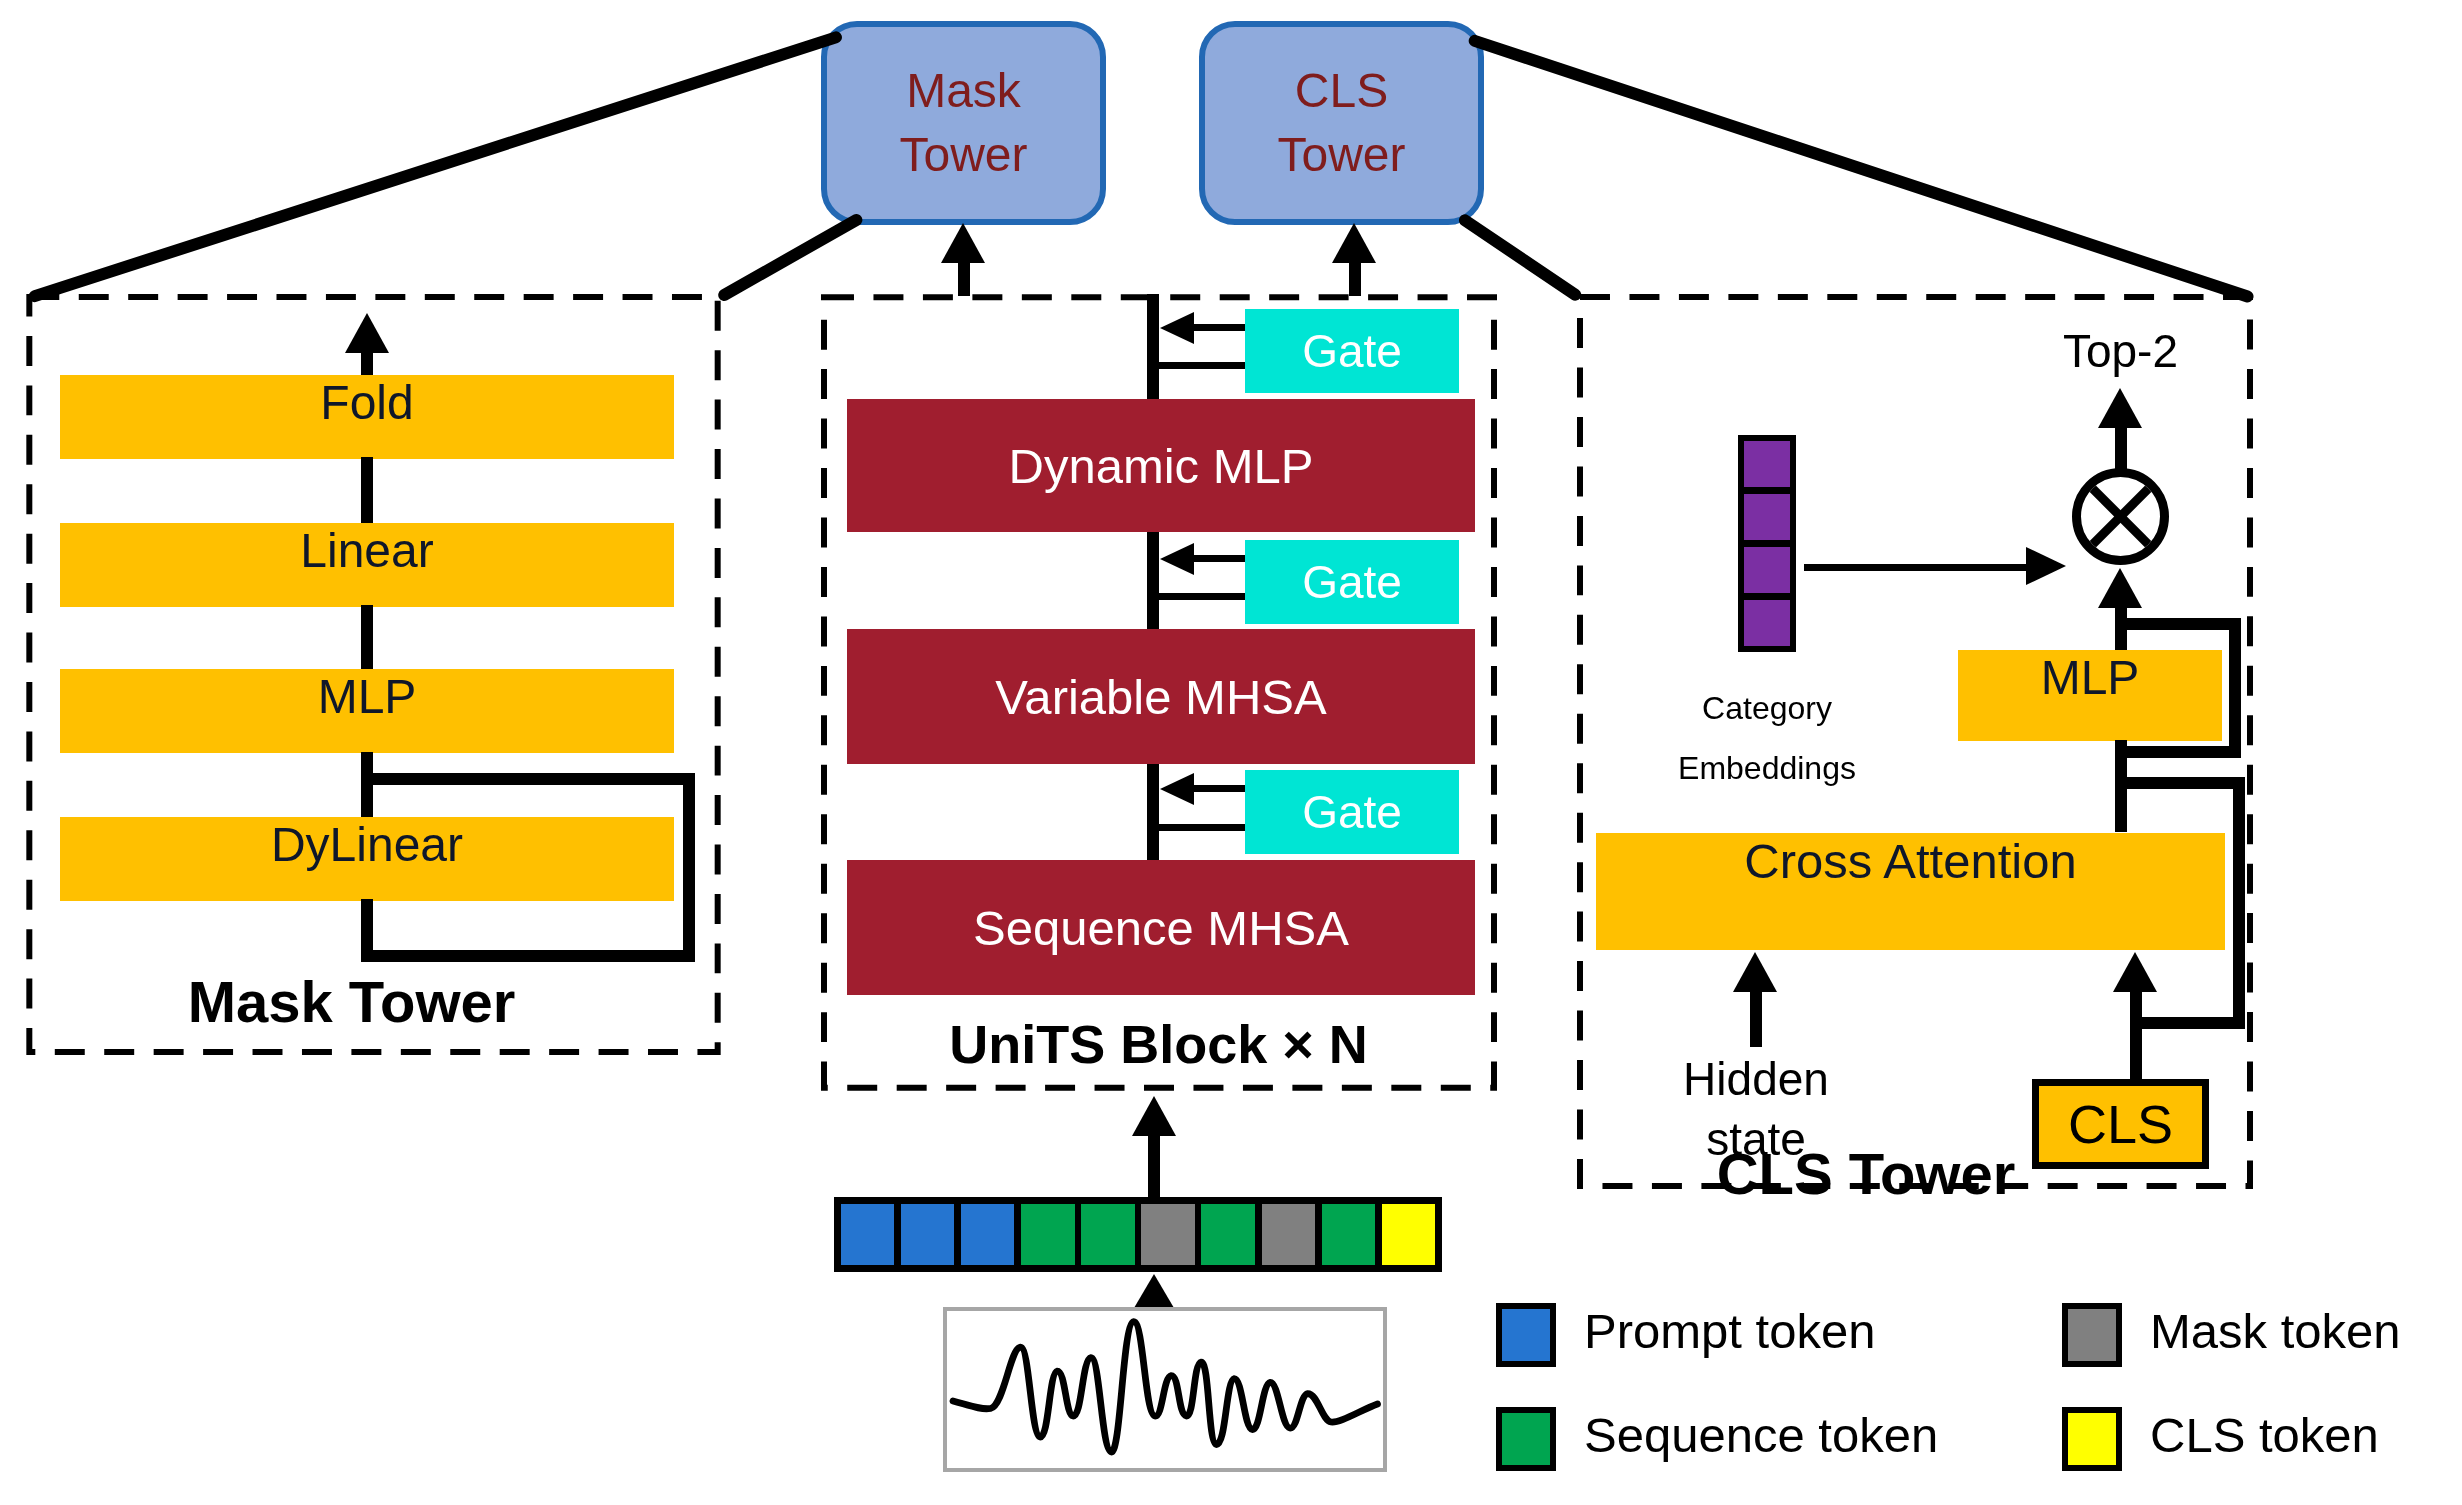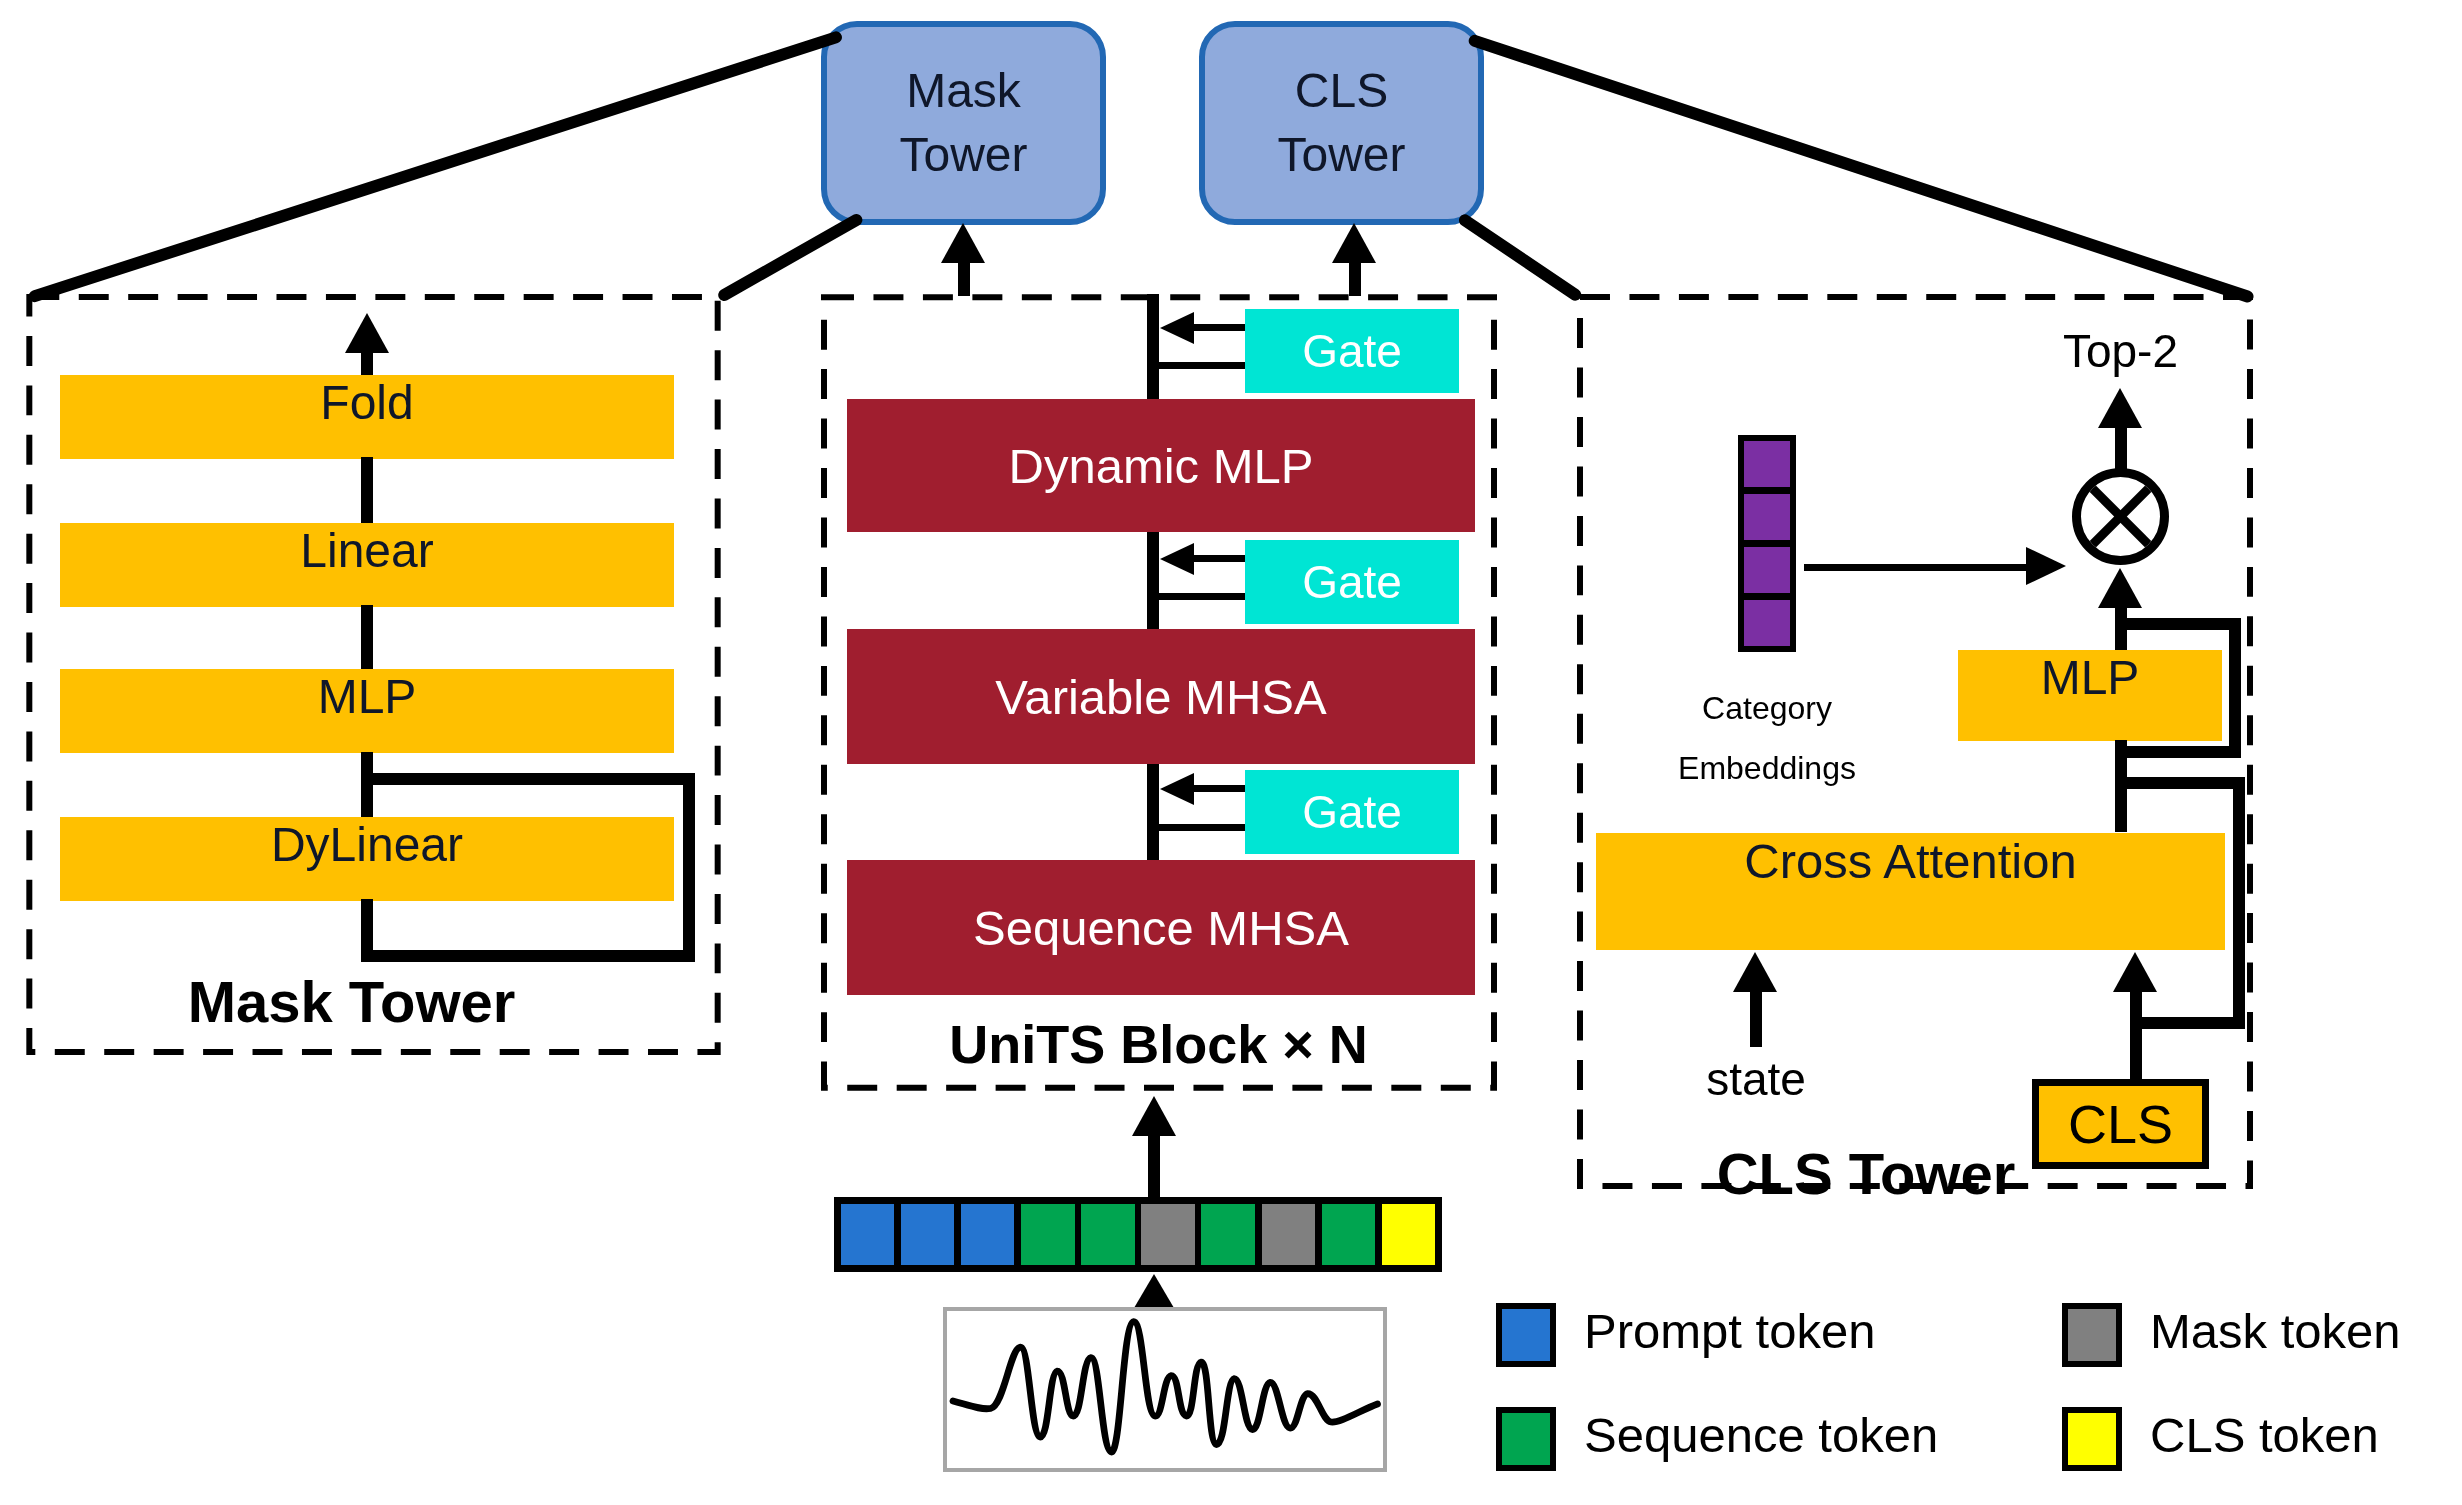--- a/index.html
+++ b/index.html
@@ -12,21 +12,21 @@
          border-right:22.5px solid transparent;border-bottom:40px solid #000;}
   .ah-up-sm{position:absolute;width:0;height:0;border-left:20px solid transparent;
          border-right:20px solid transparent;border-bottom:34px solid #000;}
   .ah-left{position:absolute;width:0;height:0;border-top:16.5px solid transparent;
          border-bottom:16.5px solid transparent;border-right:34px solid #000;}
   .ah-right{position:absolute;width:0;height:0;border-top:19.5px solid transparent;
          border-bottom:19.5px solid transparent;border-left:40px solid #000;}
   .diag{position:absolute;height:12px;background:#000;transform-origin:0 50%;border-radius:6px;}
   .tower-box{position:absolute;width:285px;height:204px;border:6.7px solid #2268B4;border-radius:36px;
              background:#8FAADC;display:flex;flex-direction:column;align-items:center;justify-content:center;
-             color:#0f172a;font-size:48px;line-height:64px;text-align:center;box-sizing:border-box;}
+             color:#7f1d1d;font-size:48px;line-height:64px;text-align:center;box-sizing:border-box;}
   .bar{position:absolute;display:flex;align-items:flex-start;justify-content:center;
        color:#0f172a;font-size:48px;}
   .redbar{position:absolute;display:flex;align-items:center;justify-content:center;
        color:#fff;font-size:49px;}
   .gate{position:absolute;width:214px;height:84px;display:flex;align-items:center;justify-content:center;
        color:#fff;font-size:46px;}
   .title{position:absolute;font-weight:bold;color:#000;text-align:center;}
   .plain-label{position:absolute;color:#000;text-align:center;}
   .dashed-svg{position:absolute;overflow:visible;}
   #token-strip{position:absolute;left:834px;top:1197px;width:608px;height:75px;background:#000;
@@ -219,20 +219,21 @@
   <div class="vl" style="left:2233px;top:777px;height:252px;"></div>
   <div class="hl" style="left:2136px;top:1017px;width:109px;"></div>
 
   <div class="bar" style="left: 1596px; top: 833px; width: 629px; height: 117px; font-size: 49px; background: rgb(255, 192, 0);">
     <span>Cross Attention</span>
   </div>
 
   <div class="ah-up" style="left:1733px;top:952px;"></div>
   <div class="vl" style="left:1750px;top:989px;height:58px;"></div>
   <div class="plain-label" style="left:1621px;top:1049px;width:270px;font-size:46px;line-height:60px;">
+    <span style="display:block;">Hidden</span>
     <span style="display:block;text-align:center;">state</span>
   </div>
 
   <div class="ah-up" style="left:2113px;top:952px;"></div>
   <div class="vl" style="left:2130px;top:988px;height:91px;"></div>
   <div class="cls-box" style="background: rgb(255, 192, 0);">
     <span>CLS</span>
   </div>
 
   <div class="title" style="left:1626px;top:1100px;width:480px;font-size:58px;margin-top:40px;">CLS Tower</div>

